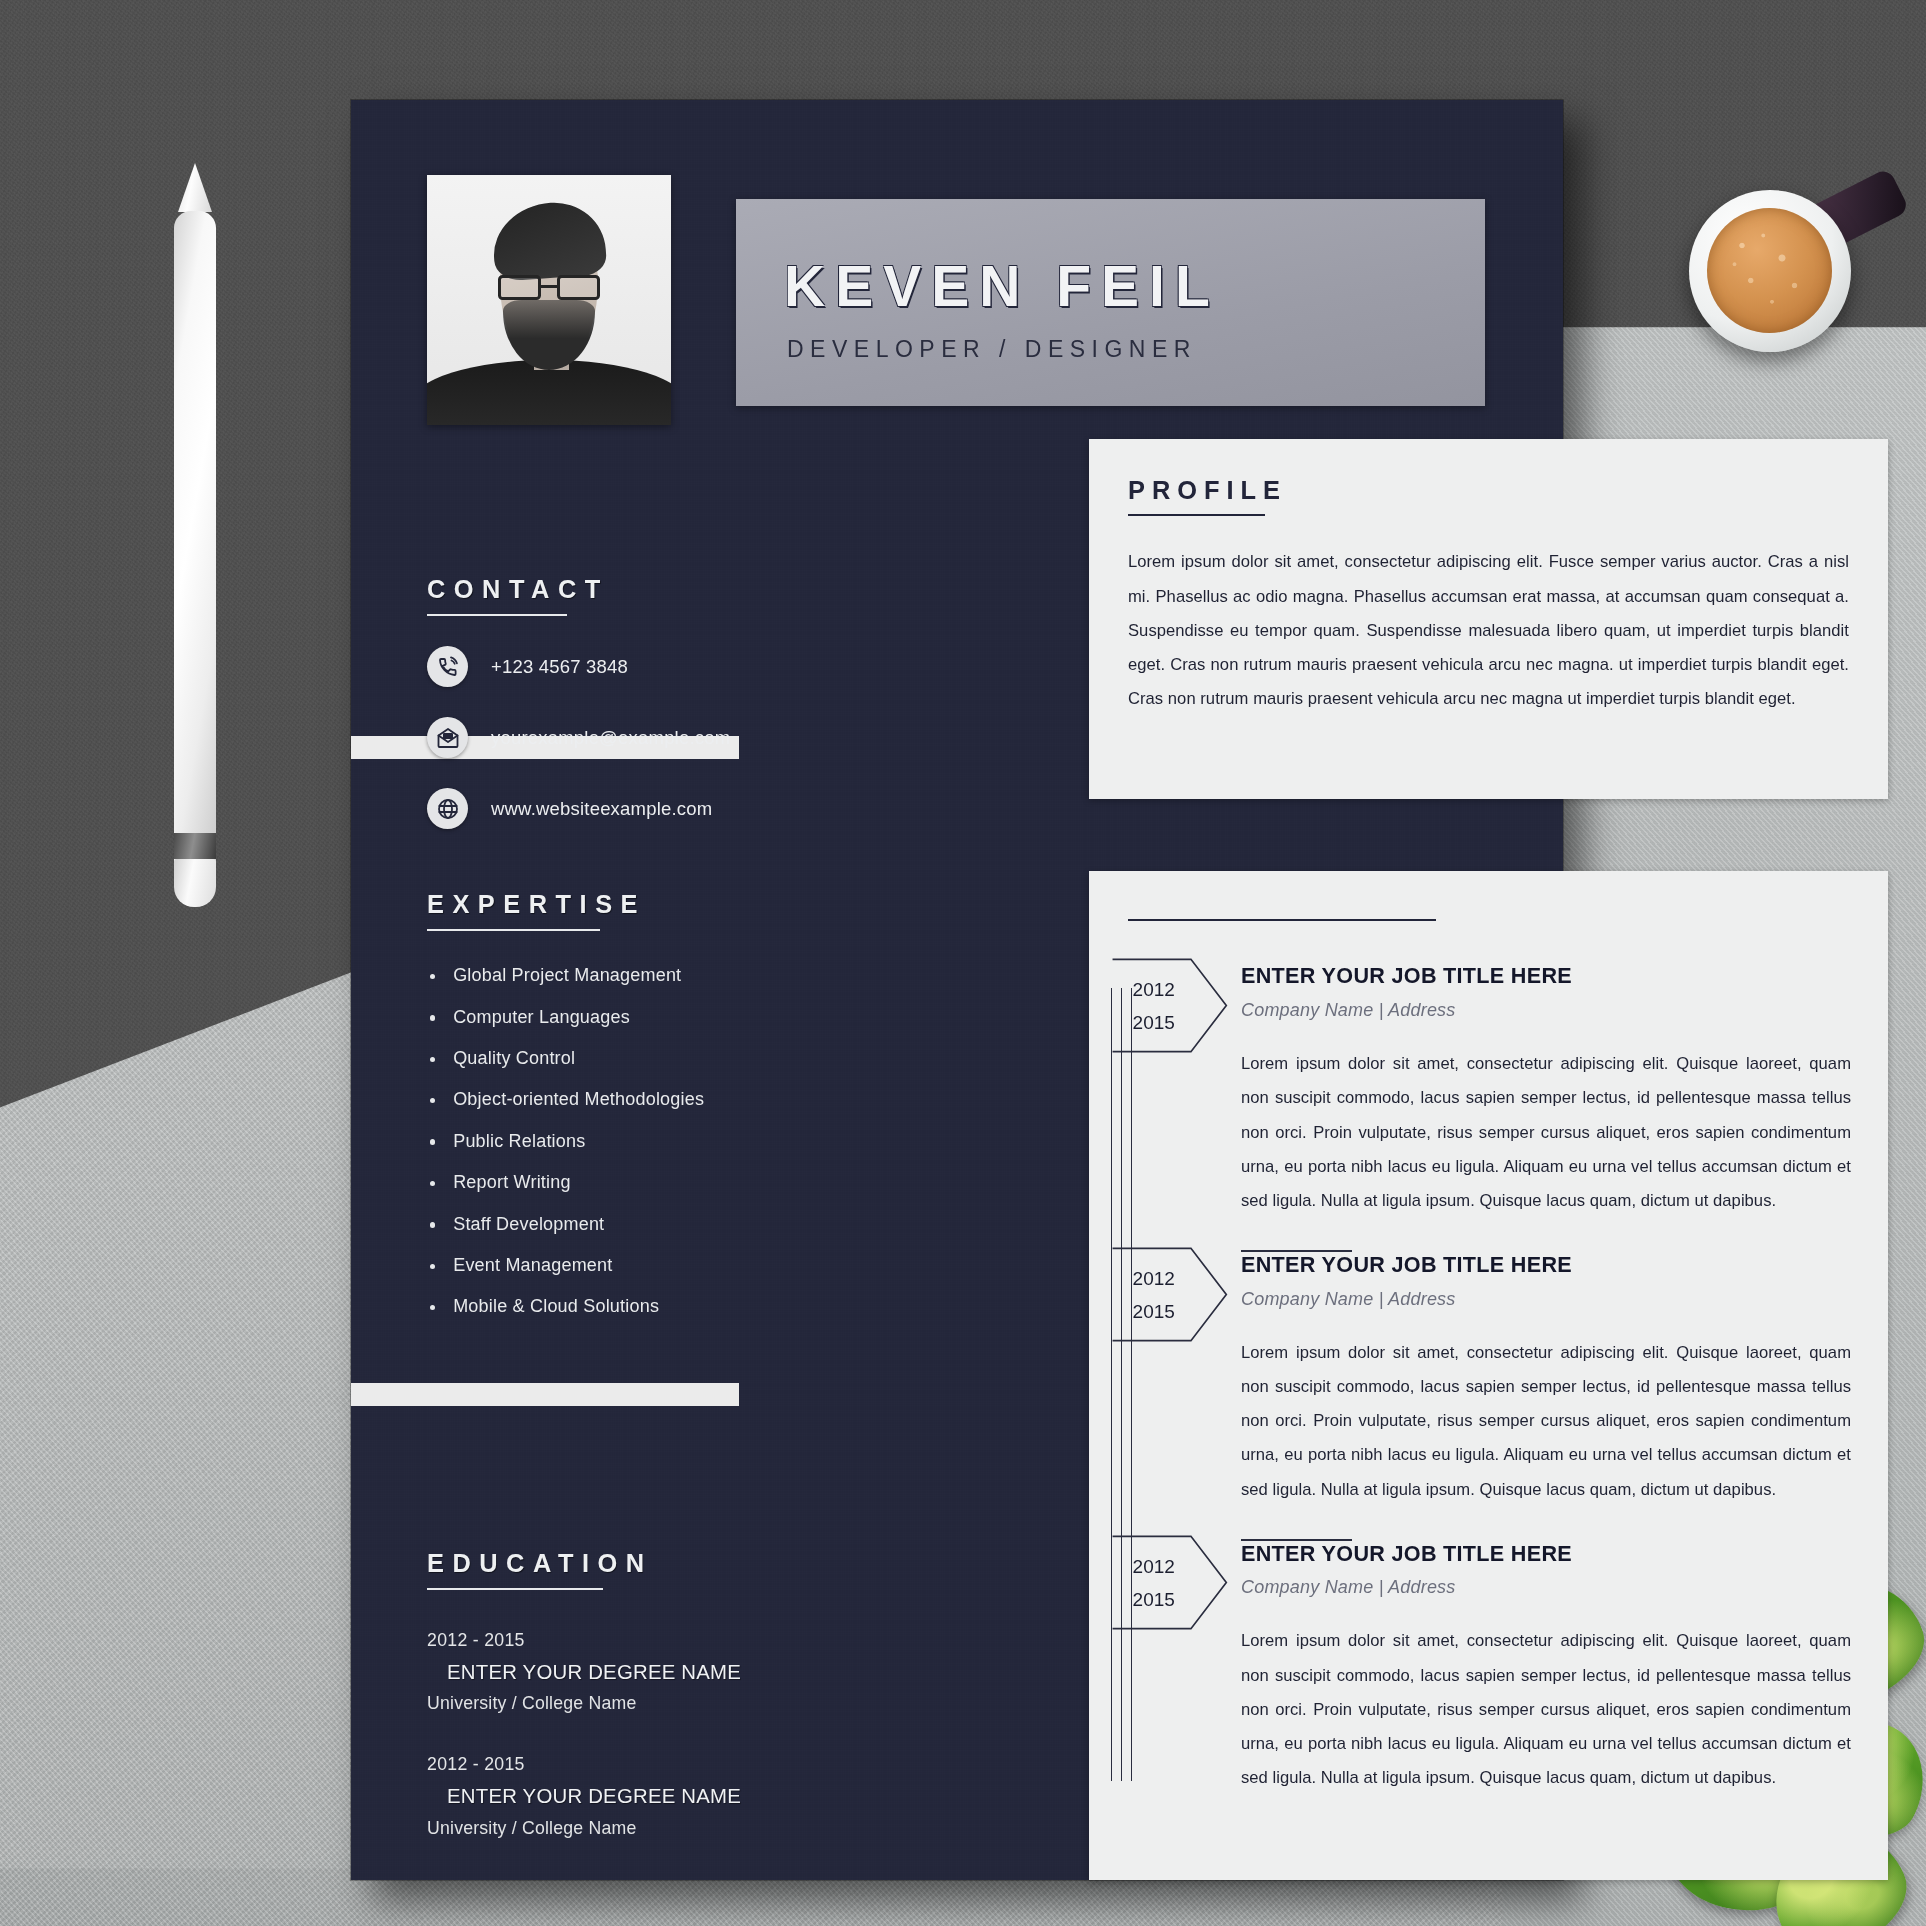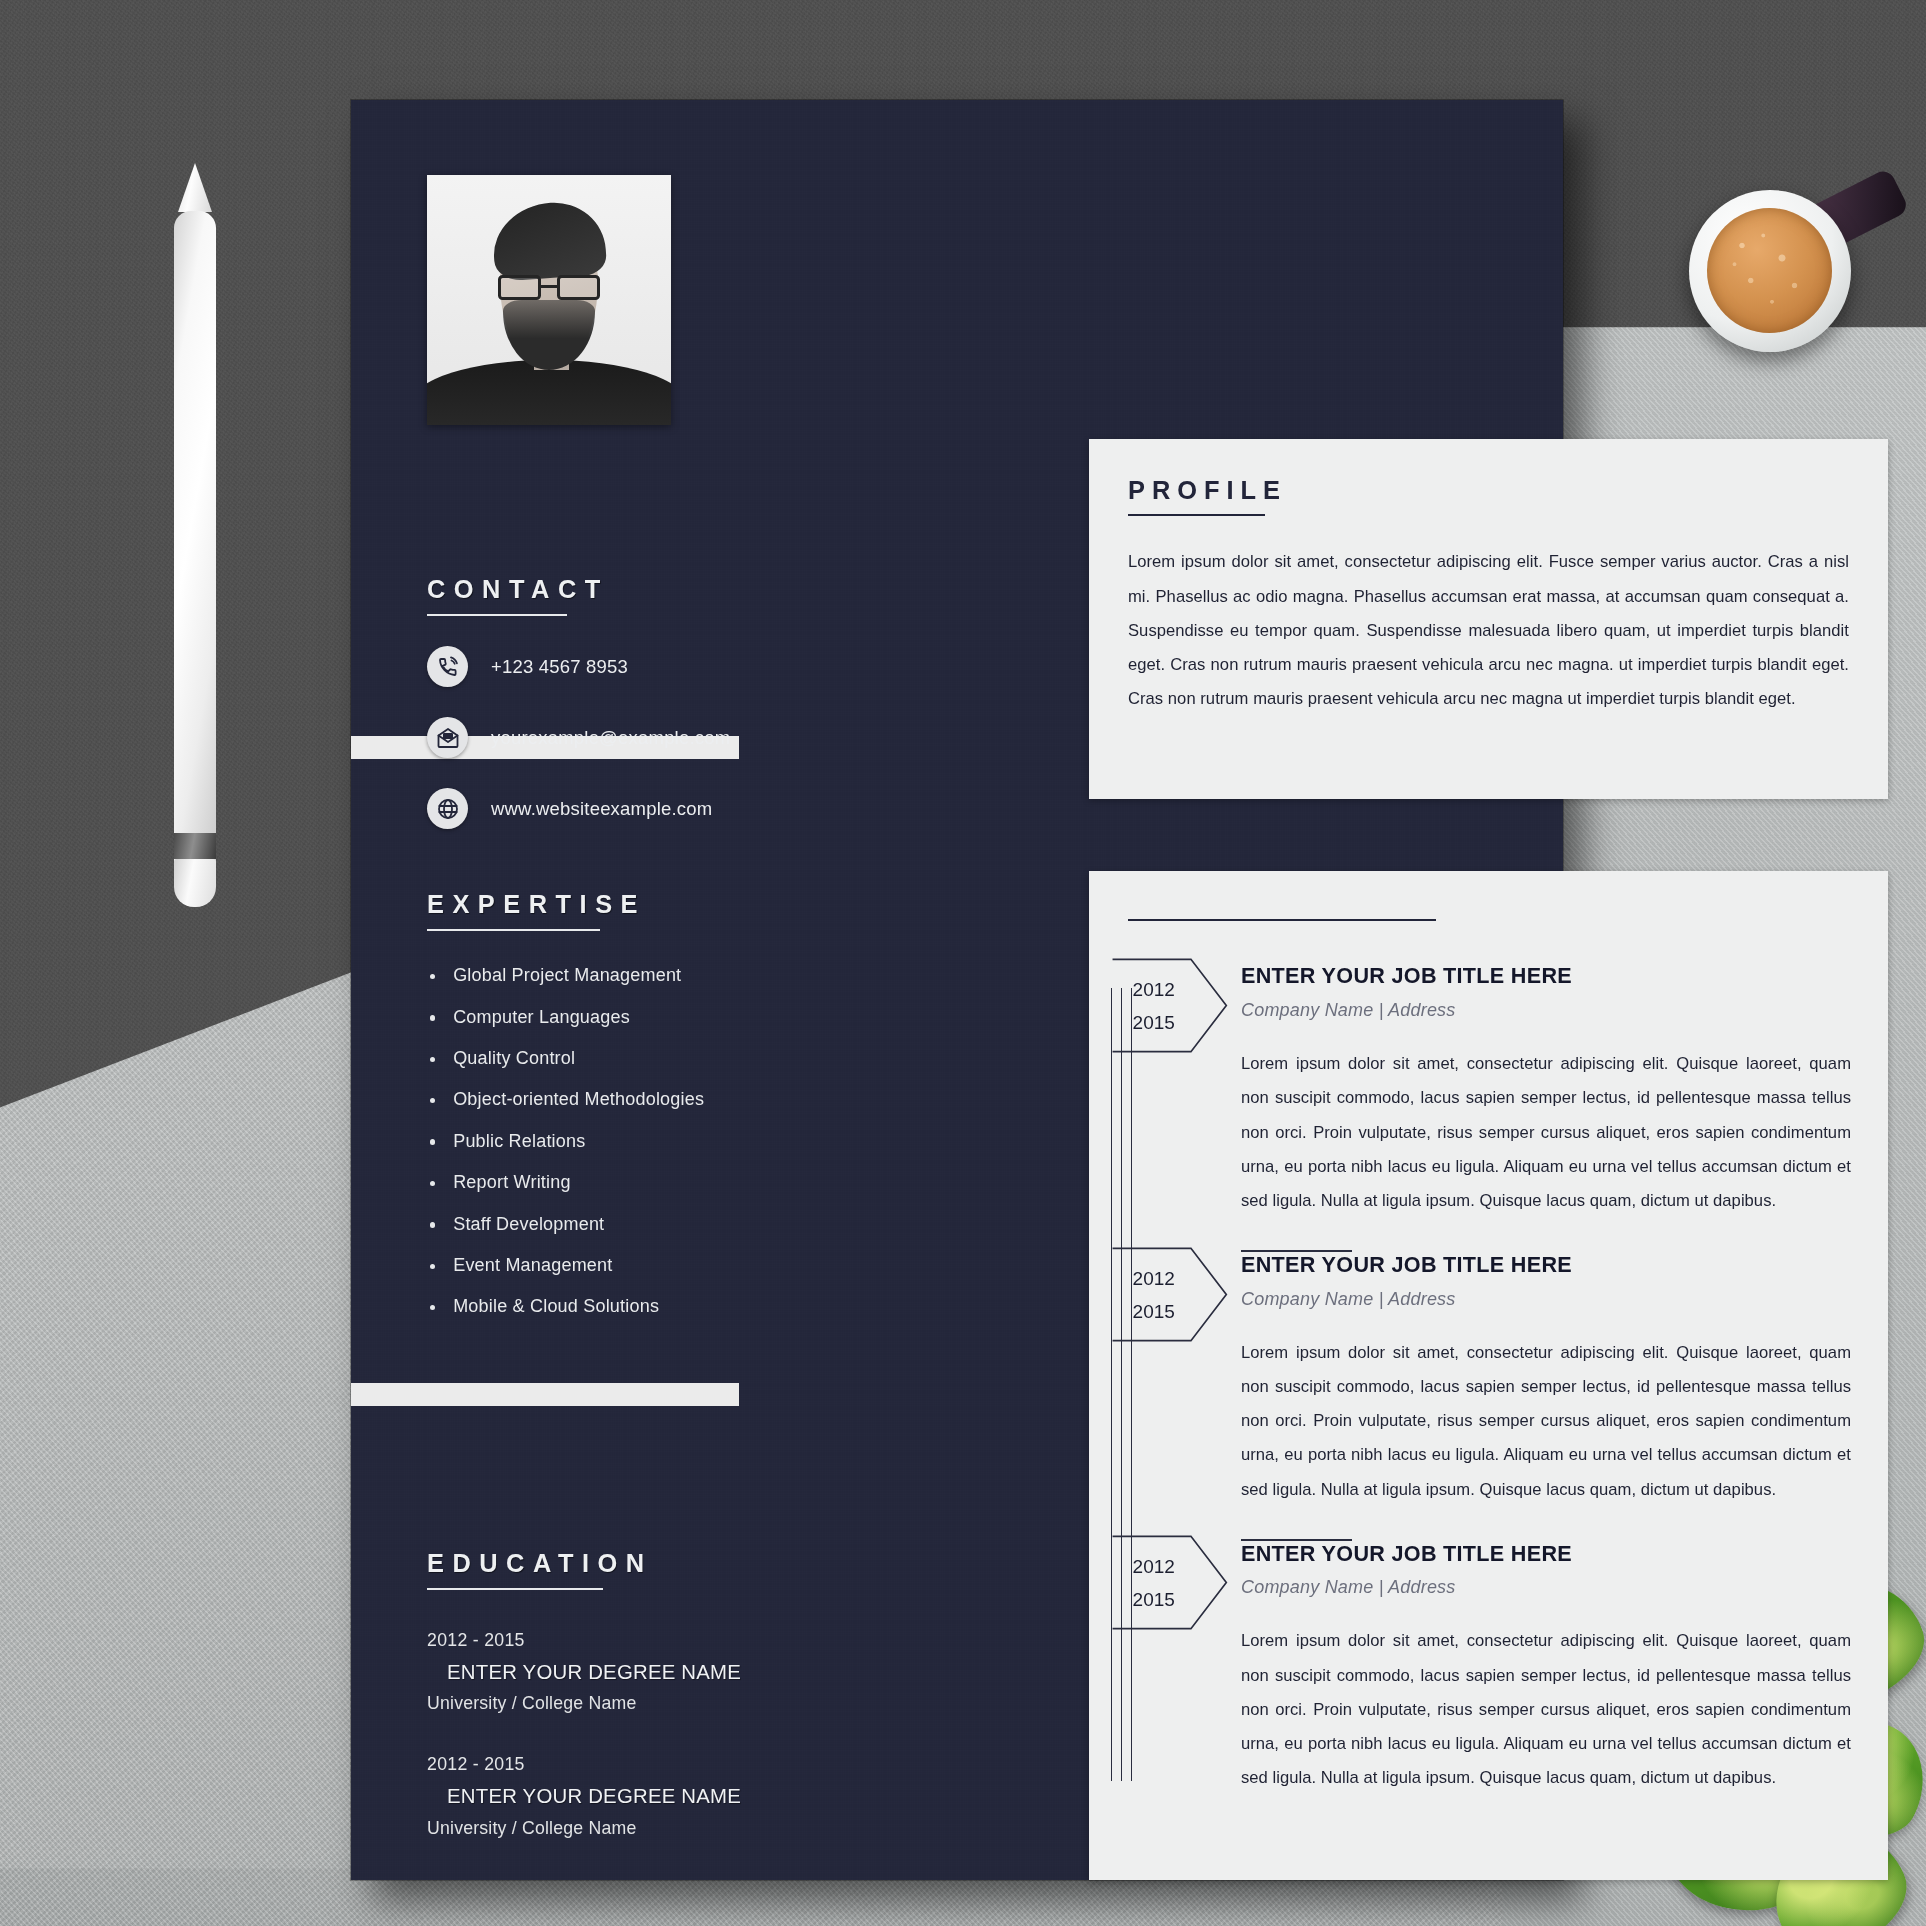--- a/index.html
+++ b/index.html
@@ -331,33 +331,37 @@
     <div class="head"></div>
     <div class="beard"></div>
     <div class="hair"></div>
     <div class="glasses">
       <div class="l"></div>
       <div class="bridge"></div>
       <div class="r"></div>
     </div>
   </div>
 
+  <div id="namebar">
+    <div class="name">KEVEN FEIL</div>
+    <div class="role">DEVELOPER / DESIGNER</div>
+  </div>
 
   <div id="contact">
     <div class="sec-title-light">CONTACT</div>
     <div class="sec-rule-light rule"></div>
 
     <div class="contact-row">
       <div class="ci">
         <svg viewBox="0 0 24 24" fill="none" stroke="#23263a" stroke-width="1.8" stroke-linecap="round" stroke-linejoin="round">
           <path d="M6.6 10.8a13 13 0 0 0 5.6 5.6l1.9-1.9c.3-.3.7-.4 1-.2 1.1.4 2.3.6 3.5.6.6 0 1 .4 1 1V19c0 .6-.4 1-1 1A16 16 0 0 1 4 5c0-.6.4-1 1-1h3.1c.6 0 1 .4 1 1 0 1.2.2 2.4.6 3.5.1.4 0 .8-.2 1.1z"></path>
           <path d="M15.5 5.5a5.5 5.5 0 0 1 3.2 3.2M15 2.4a9 9 0 0 1 5.9 5.9"></path>
         </svg>
       </div>
-      <span>+123 4567 8953</span>
+      <span>+123 4567 3848</span>
     </div>
 
     <div class="contact-row">
       <div class="ci">
         <svg viewBox="0 0 24 24" fill="none" stroke="#23263a" stroke-width="1.8" stroke-linecap="round" stroke-linejoin="round">
           <path d="M2.5 9.5 12 3l9.5 6.5V20a1 1 0 0 1-1 1h-17a1 1 0 0 1-1-1z"></path>
           <path d="M2.5 9.5 12 16l9.5-6.5"></path>
           <rect x="7" y="7" width="10" height="6" rx="1" fill="#23263a" stroke="none"></rect>
         </svg>
       </div>

